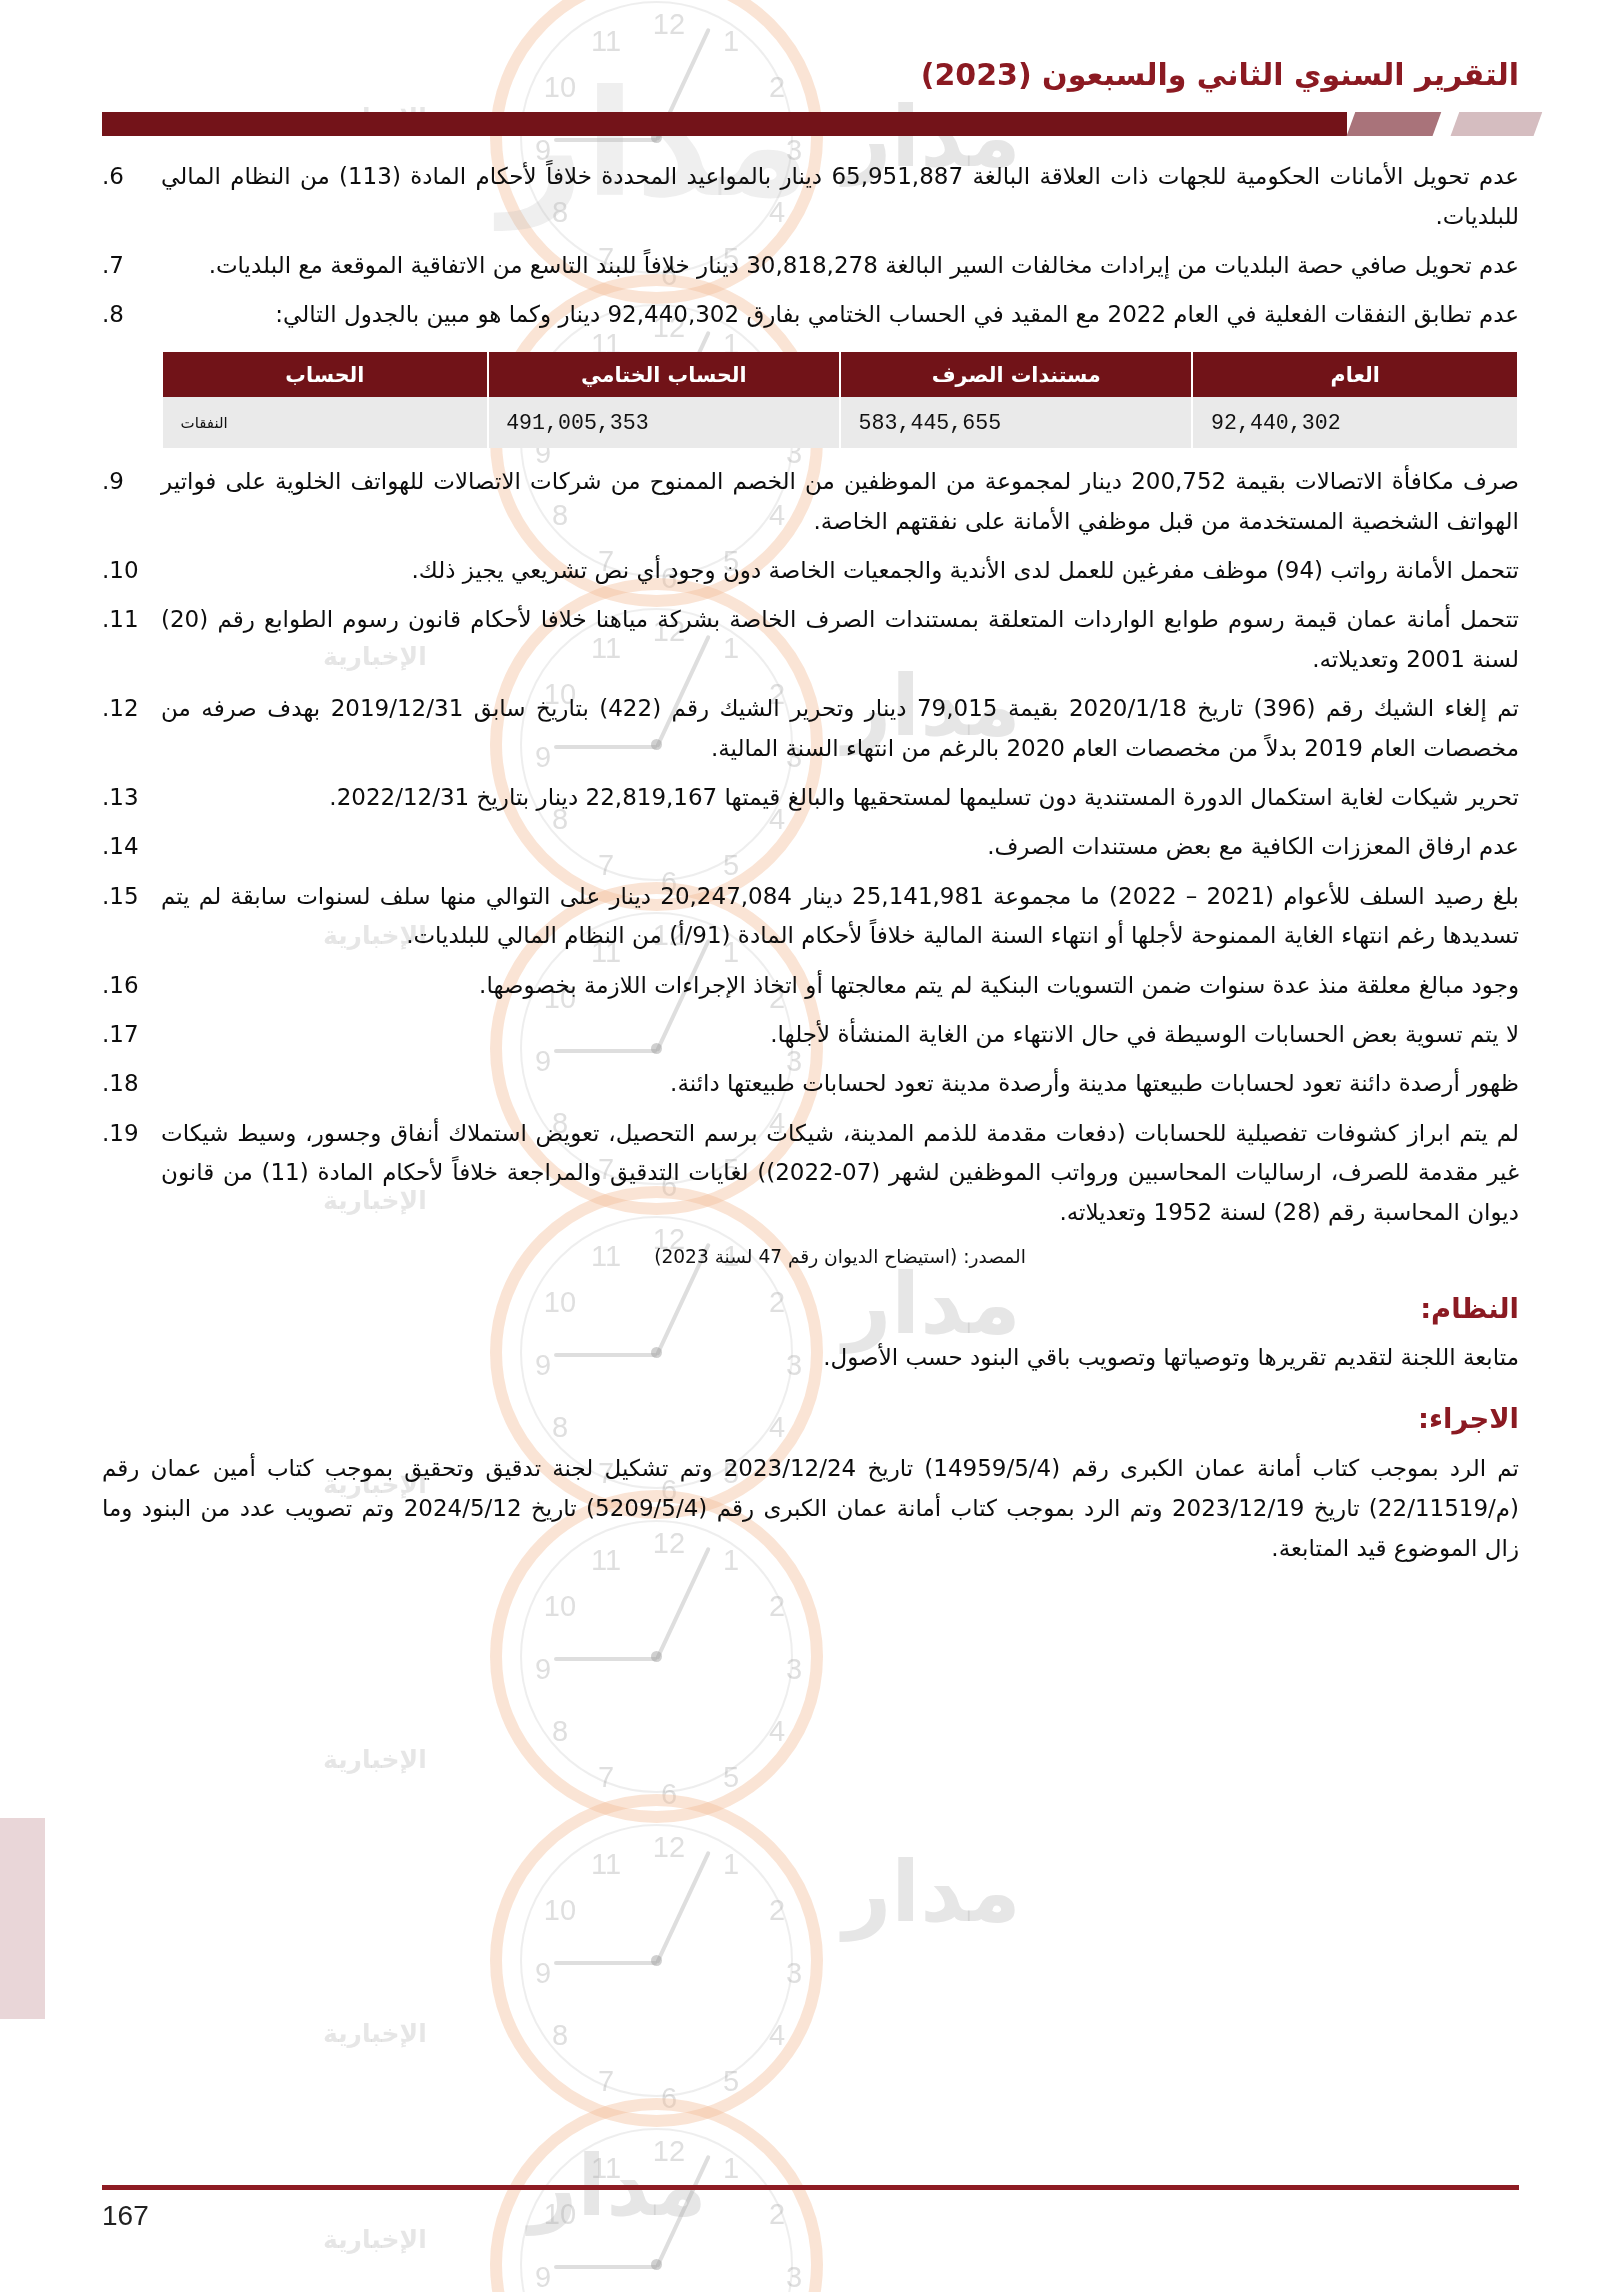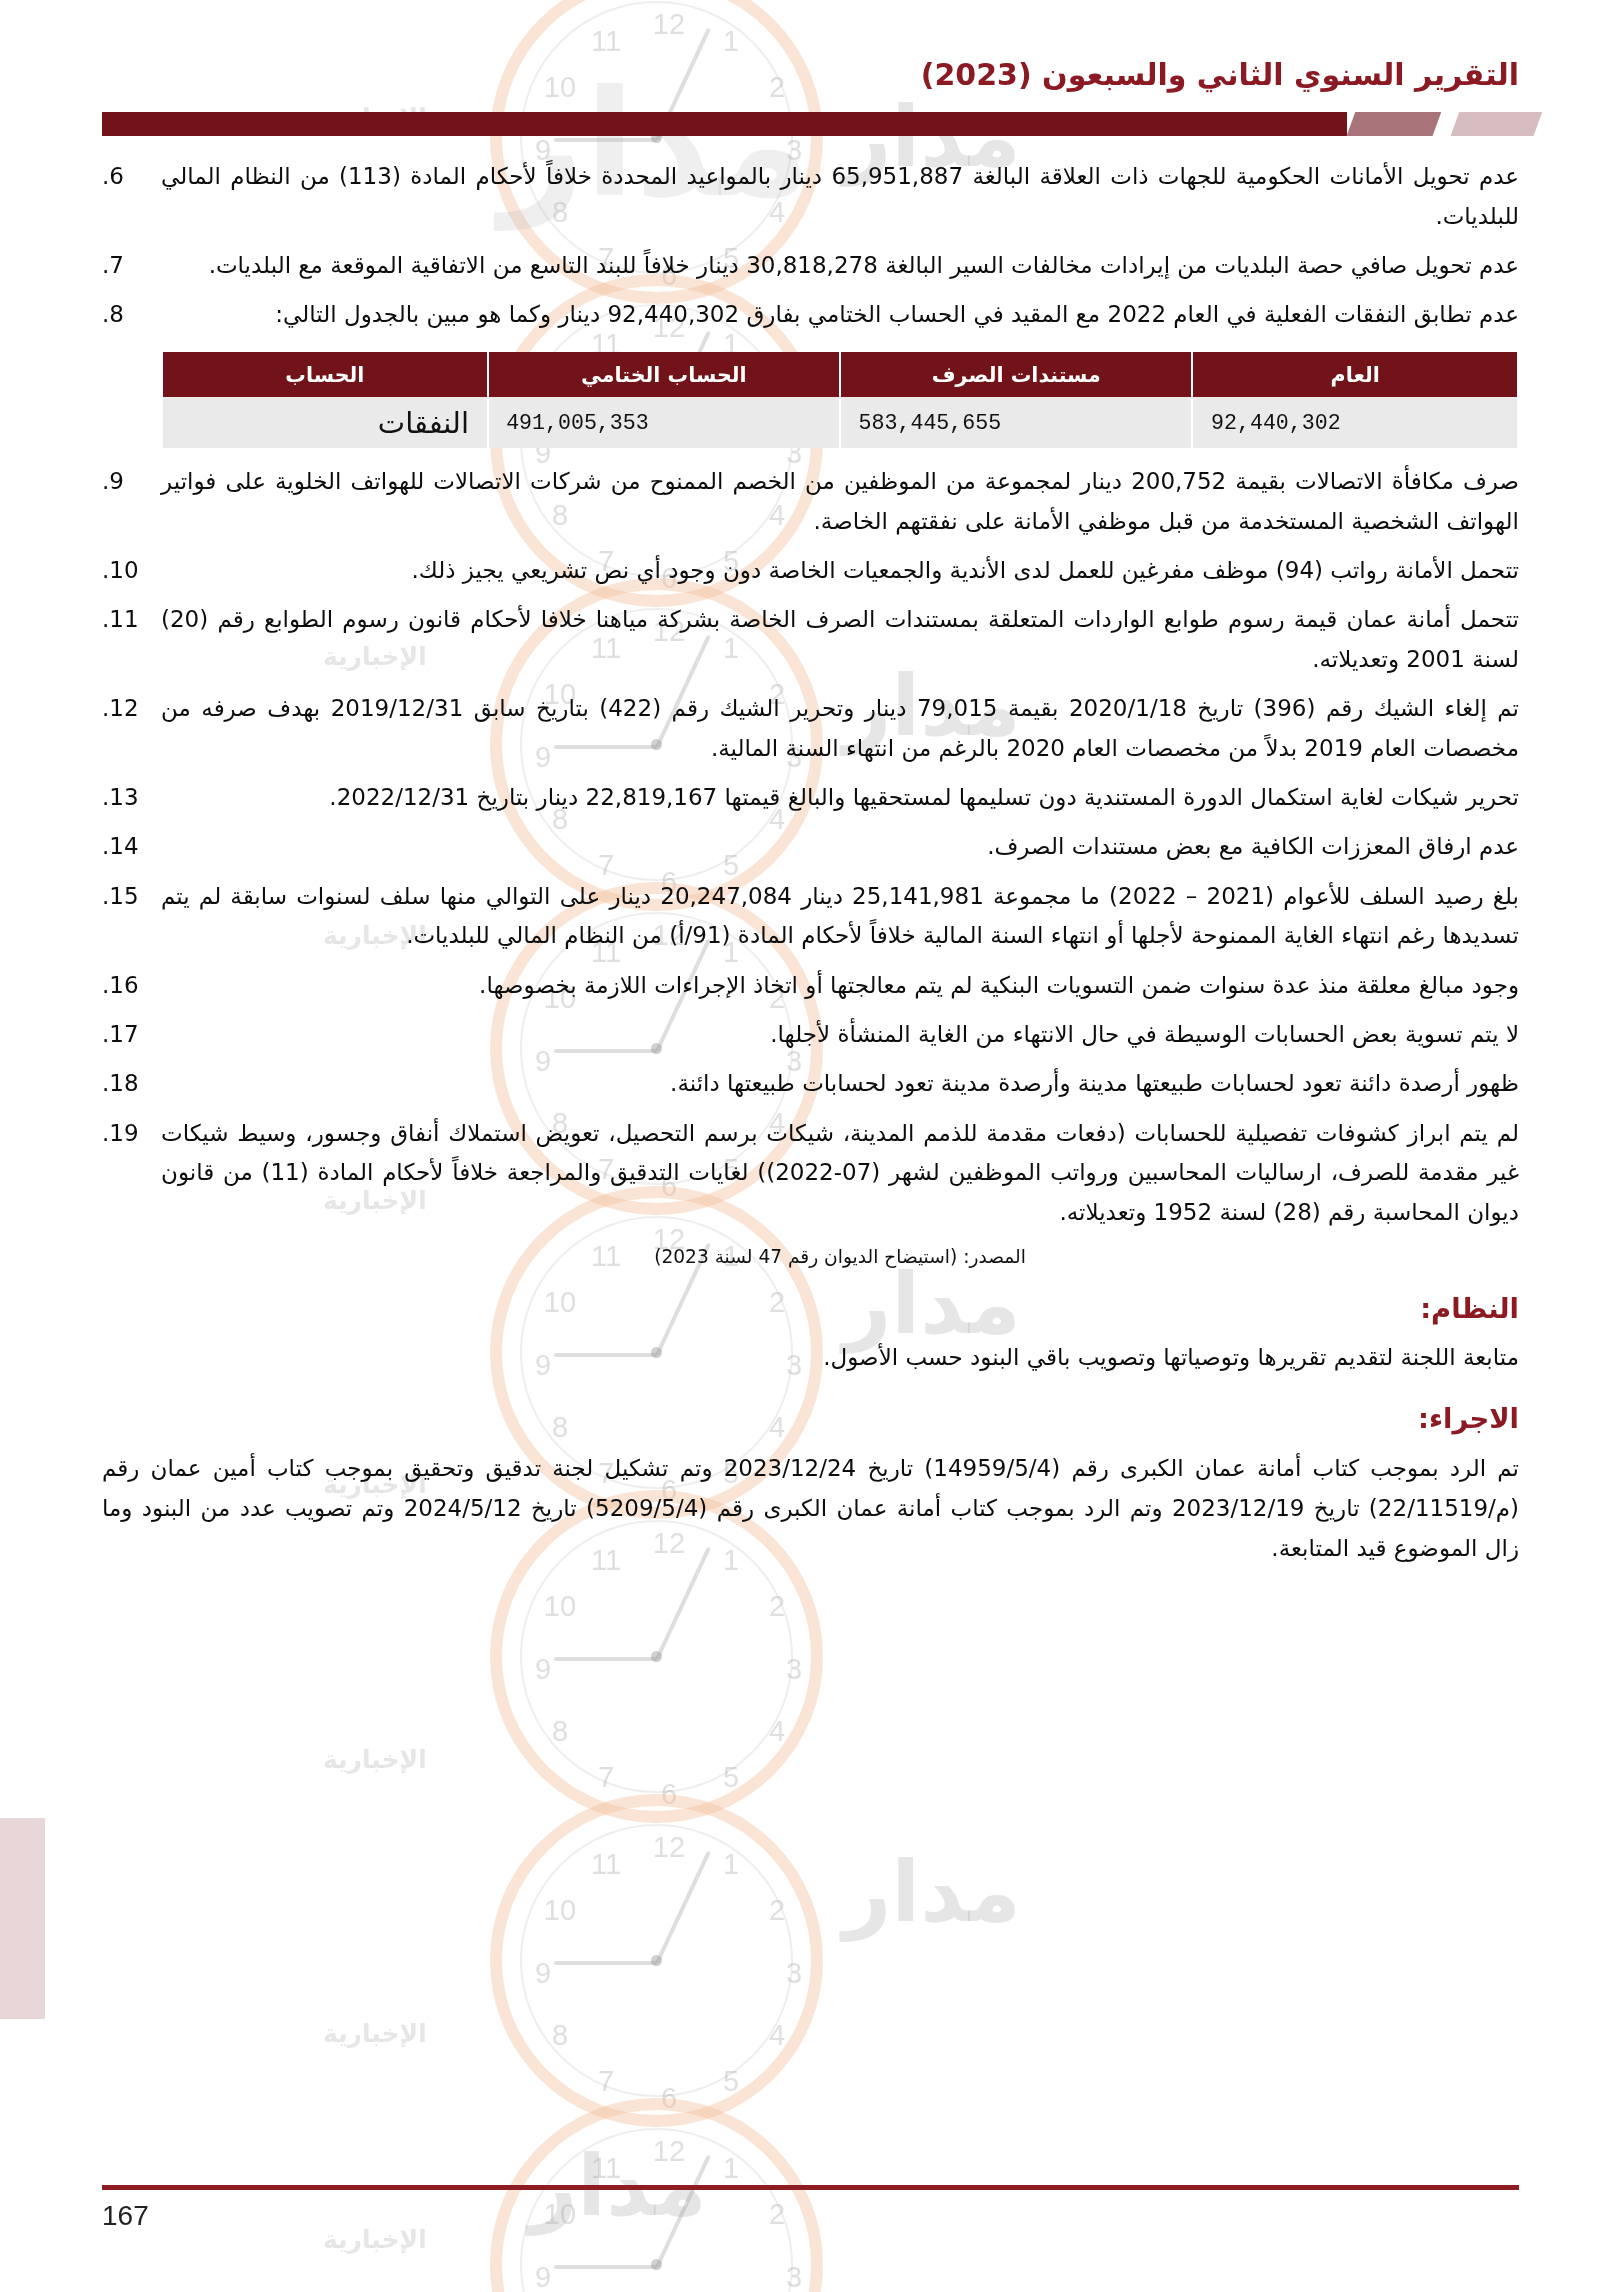--- a/index.html
+++ b/index.html
@@ -166,24 +166,24 @@
     background: #eaeaea;
     color: #111;
     font-size: 21.6px;
     height: 51px;
     padding: 3.9px 17.6px;
     text-align: left;
     direction: ltr;
     font-family: Liberation Mono, monospace;
   }
   table.fin td.lbl {
-    text-align: right;
+    text-align: left;
     direction: rtl;
     font-family: "DejaVu Sans", sans-serif;
-    font-size: 29px;
+    font-size: 15px;
   }
   table.fin th.c-account, table.fin td.c-account { width: 24%; }
   table.fin th.c-final,   table.fin td.c-final   { width: 26%; }
   table.fin th.c-docs,    table.fin td.c-docs    { width: 26%; }
   table.fin th.c-diff,    table.fin td.c-diff    { width: 24%; }
 
   
   .source-line {
     margin-top: 13.7px;
     padding-left: 59px;

